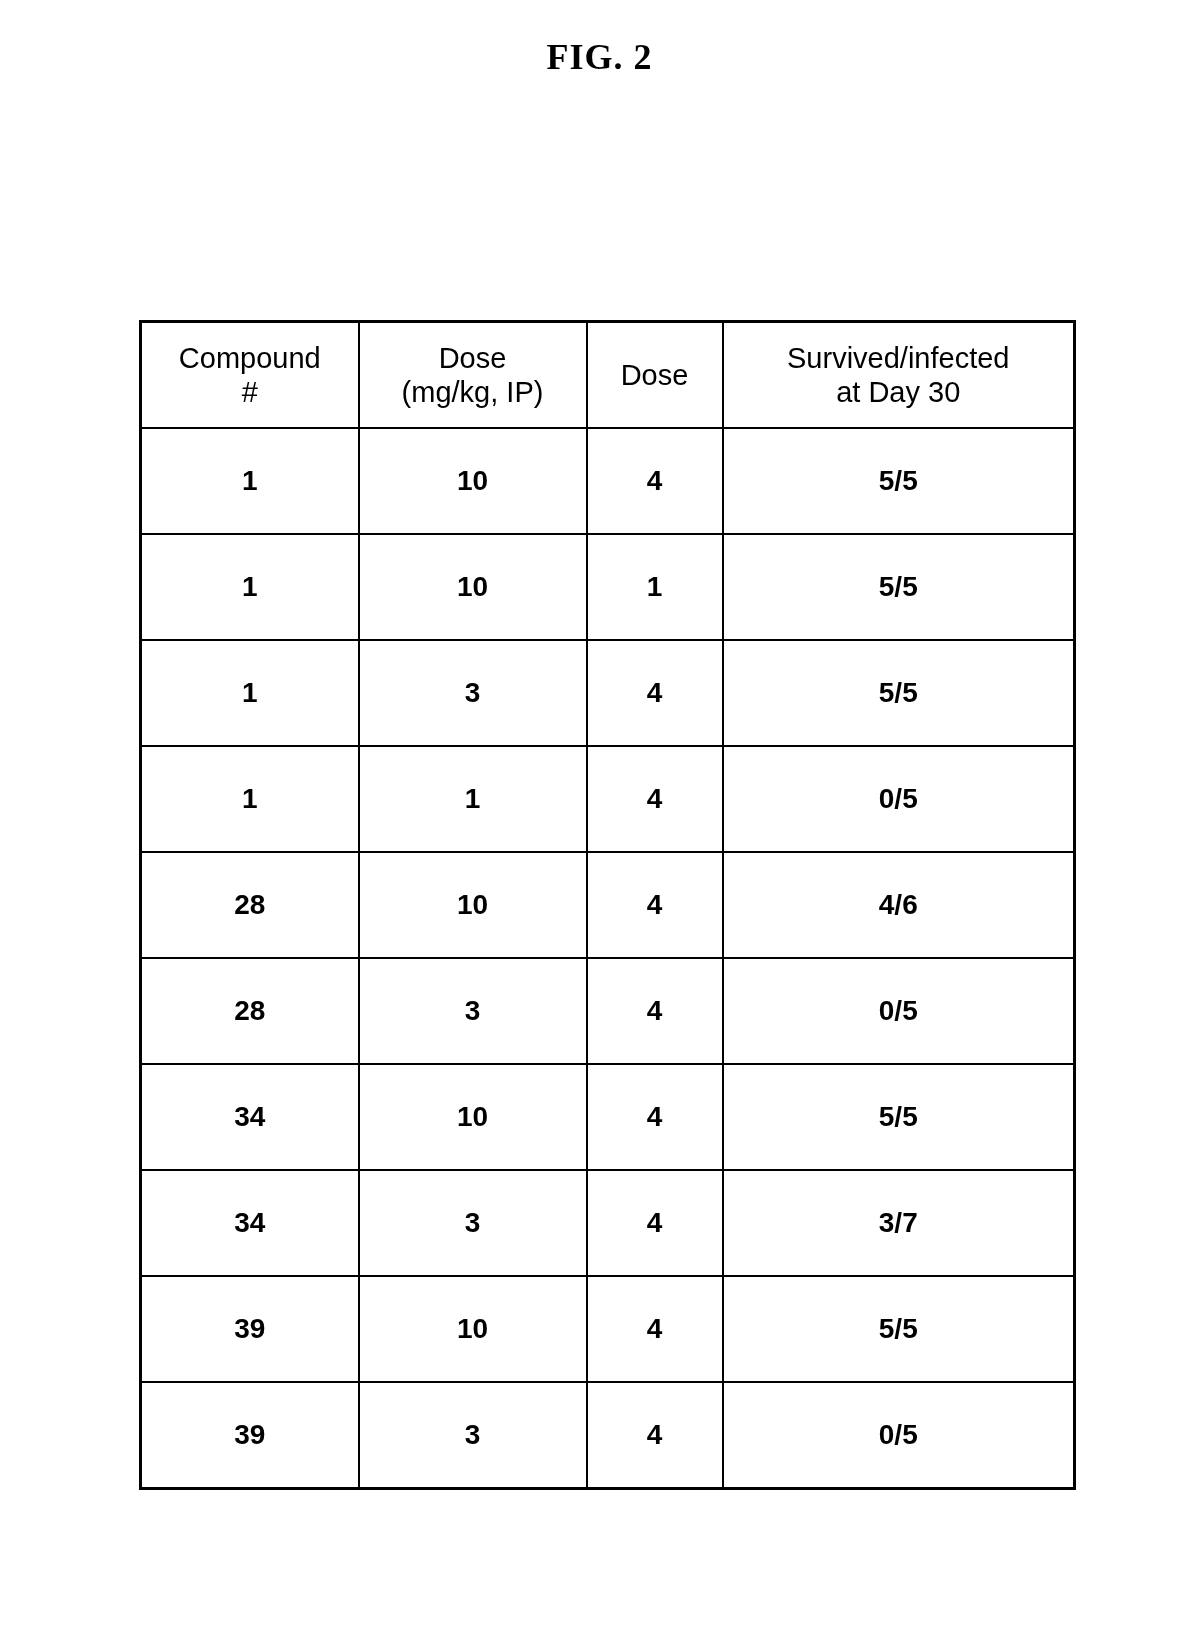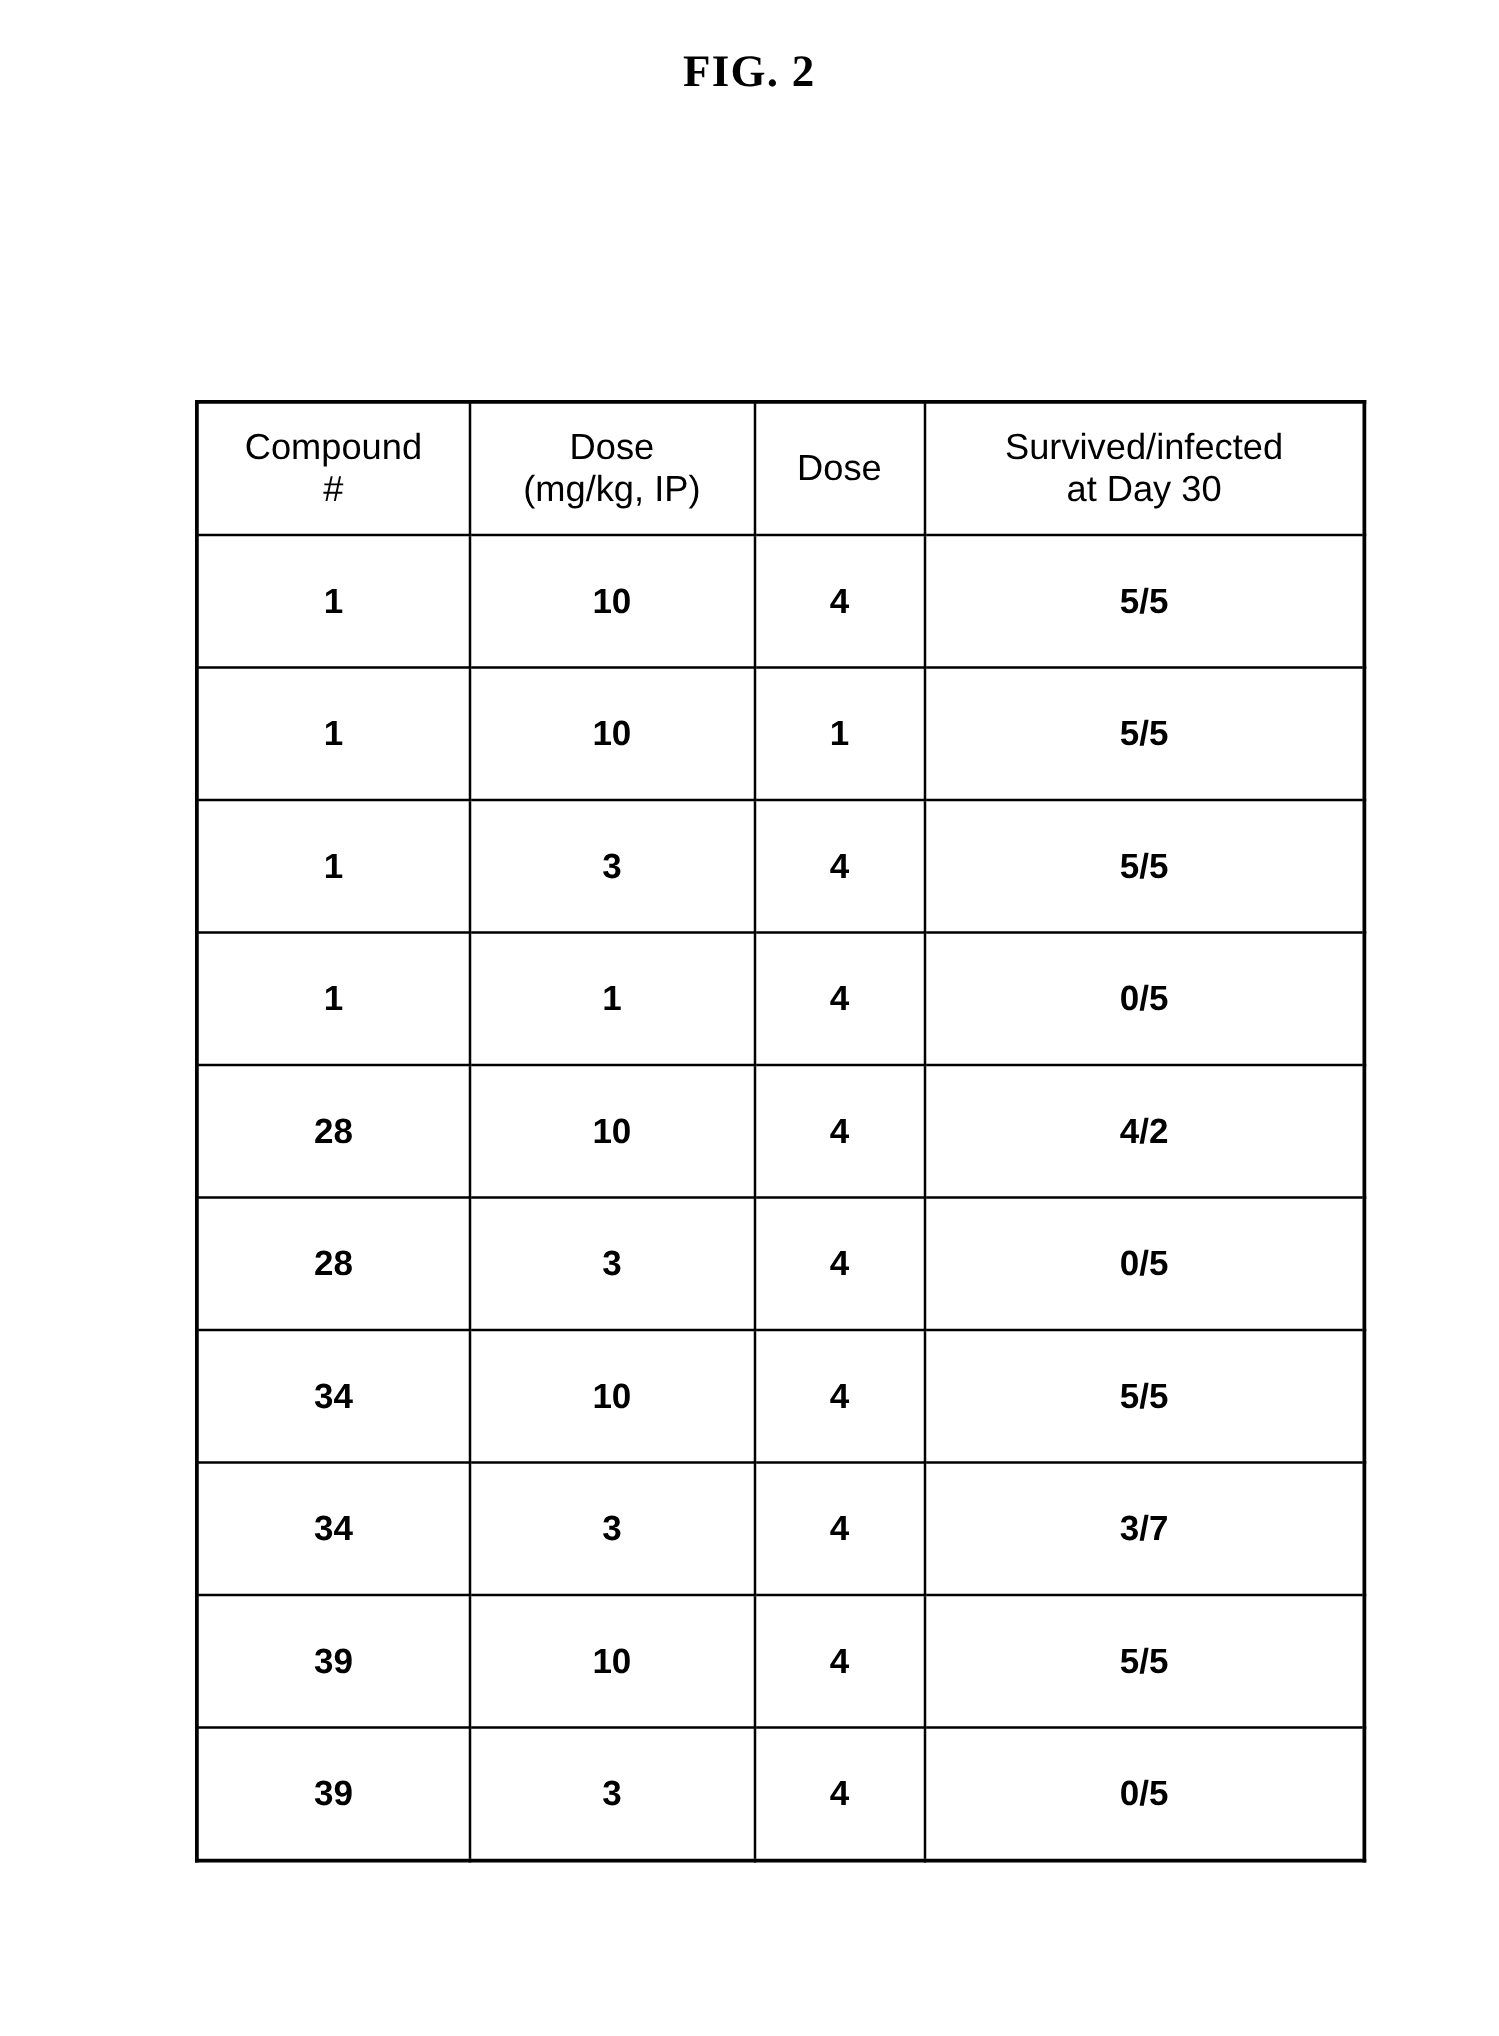--- a/index.html
+++ b/index.html
@@ -24,21 +24,21 @@
     text-align: center;
     font-family: "Liberation Serif", serif;
     font-weight: bold;
     font-size: 36px;
     letter-spacing: 1px;
     color: #000000;
   }
 
   #results-table-wrap {
     position: absolute;
-    left: 156px;
+    left: 139px;
     top: 320px;
     width: 934px;
   }
 
   table.results-table {
     border-collapse: collapse;
     width: 934px;
     table-layout: fixed;
     background: #ffffff;
   }
@@ -133,21 +133,21 @@
         <tr>
           <td>1</td>
           <td>1</td>
           <td>4</td>
           <td>0/5</td>
         </tr>
         <tr>
           <td>28</td>
           <td>10</td>
           <td>4</td>
-          <td>4/2</td>
+          <td>4/6</td>
         </tr>
         <tr>
           <td>28</td>
           <td>3</td>
           <td>4</td>
           <td>0/5</td>
         </tr>
         <tr>
           <td>34</td>
           <td>10</td>

